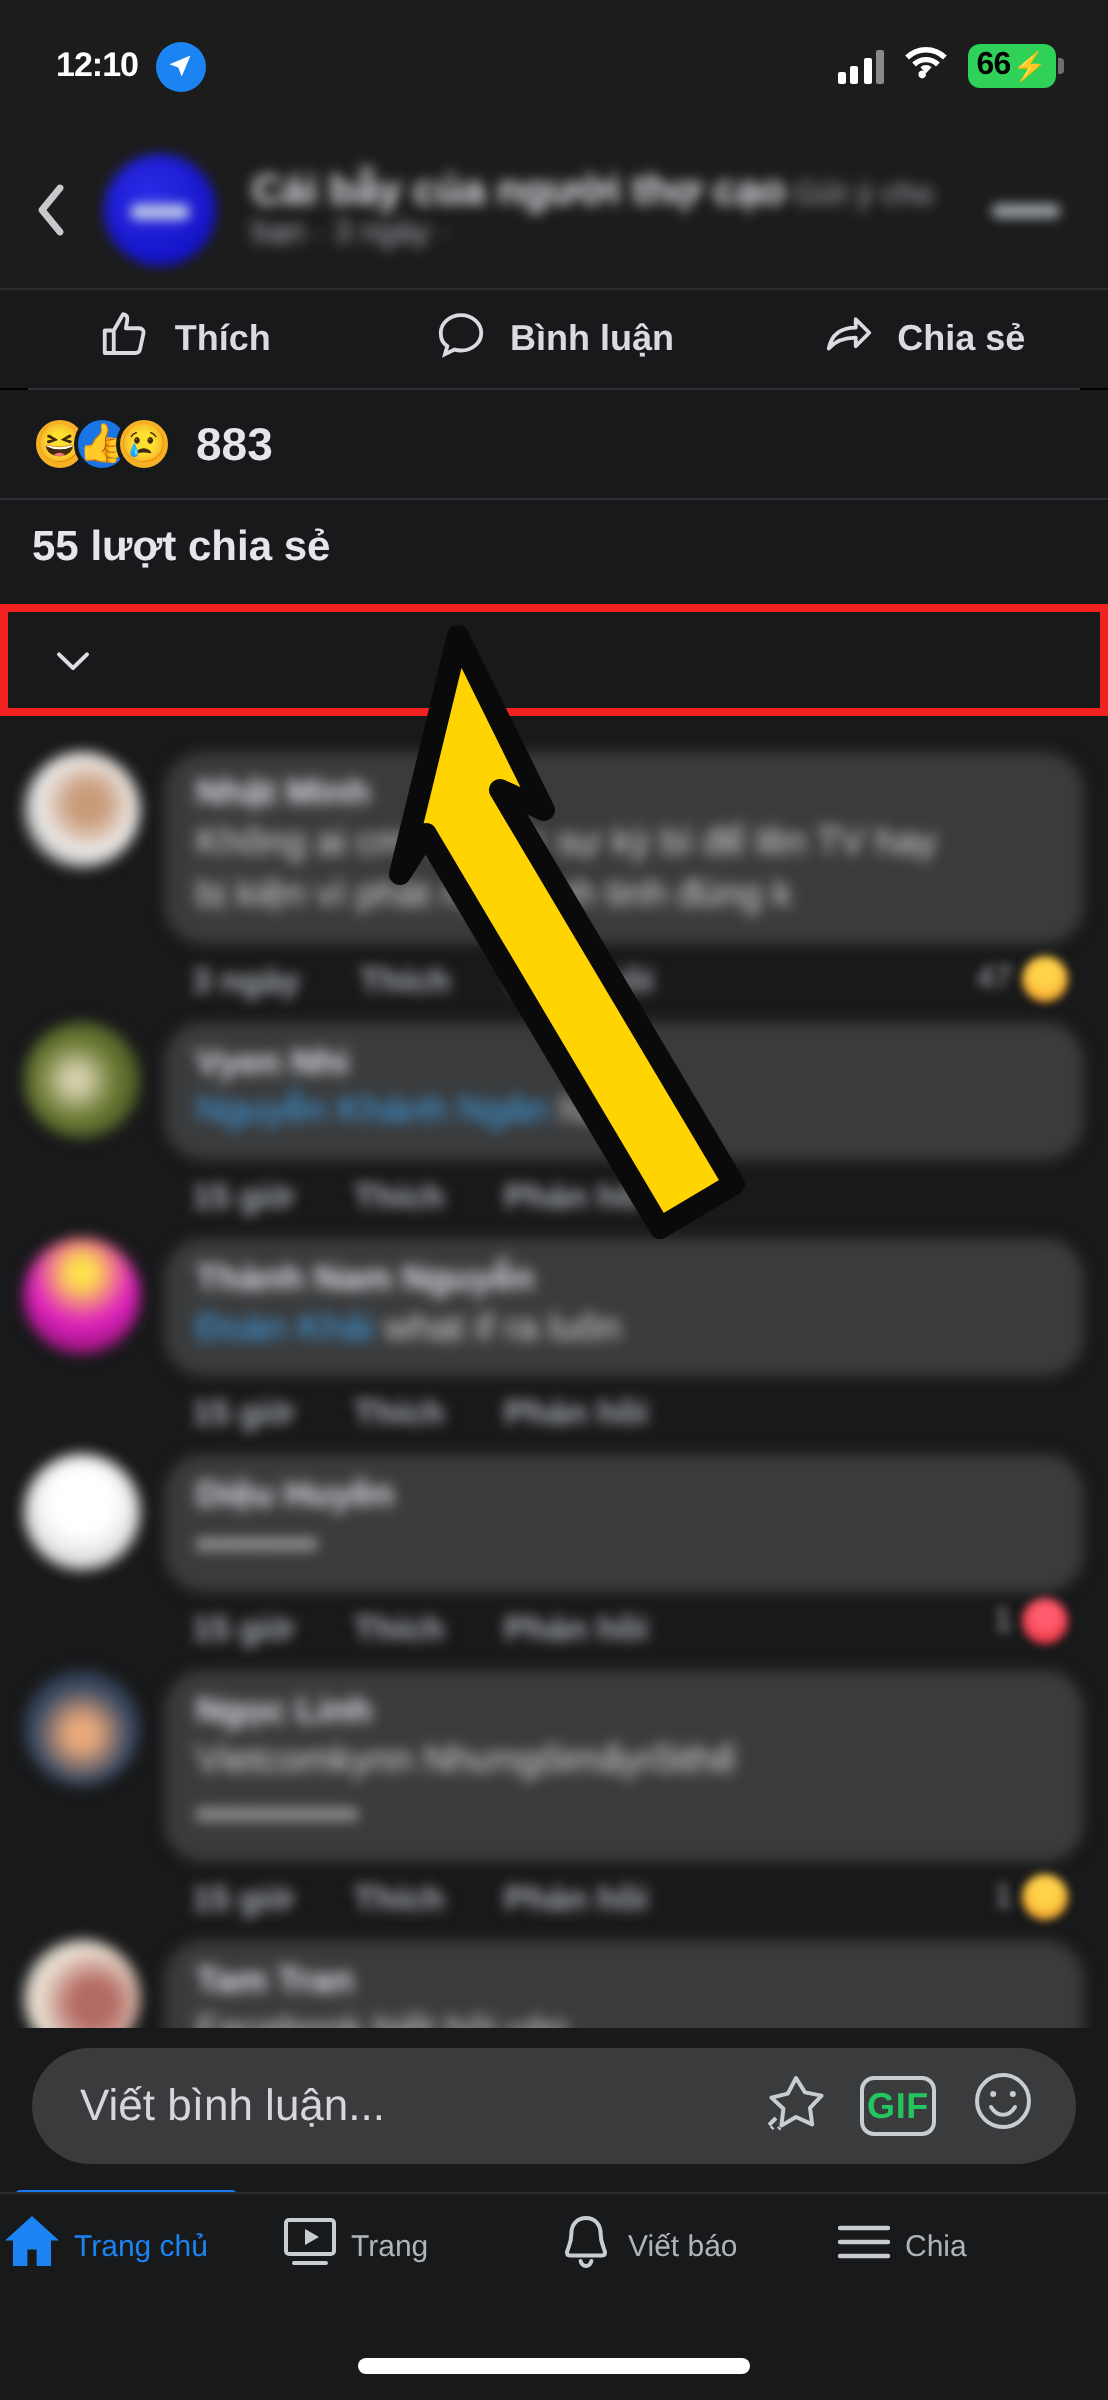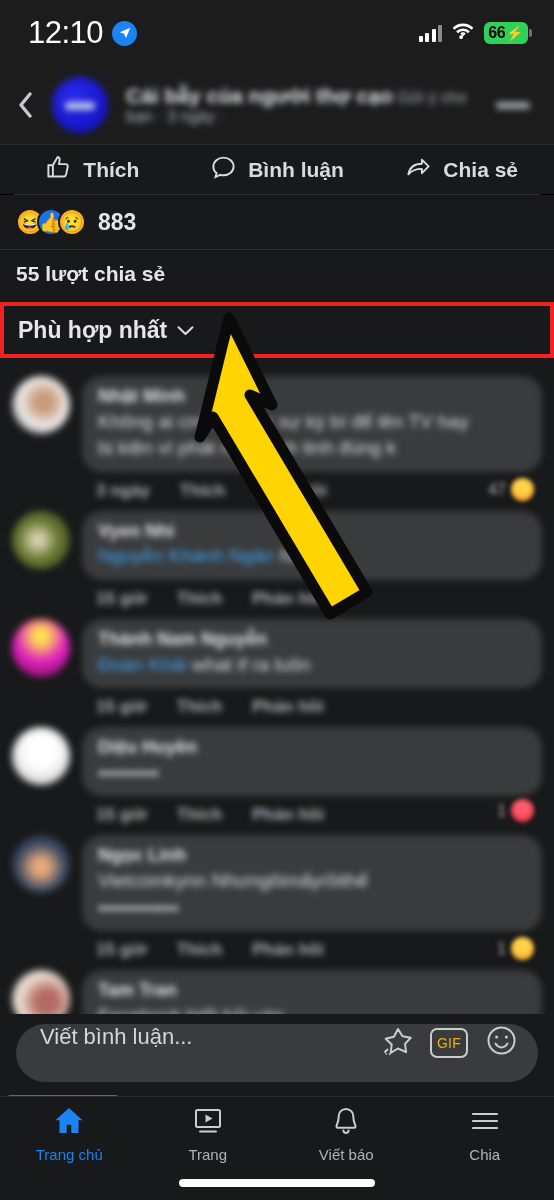--- a/index.html
+++ b/index.html
@@ -12,21 +12,21 @@
   }
 
   
   .statusbar {
     height:66px;
     display:flex; align-items:center; justify-content:space-between;
     padding:0 26px 0 28px;
     background:#1c1c1d;
   }
   .sb-left { display:flex; align-items:center; gap:9px; }
-  .sb-time { font-size:31px; font-weight:normal; color:#fff; letter-spacing:-0.5px; }
+  .sb-time { font-size:17px; font-weight:bold; color:#fff; letter-spacing:-0.5px; }
   .loc-badge {
     width:25px; height:25px; border-radius:50%;
     background:#1b84f2; display:flex; align-items:center; justify-content:center;
   }
   .loc-badge svg { width:14px; height:14px; }
   .sb-right { display:flex; align-items:center; gap:9px; }
   .sig { display:flex; align-items:flex-end; gap:2.5px; height:17px; }
   .sig i { width:4px; background:#fff; border-radius:1px; display:block; }
   .sig i:nth-child(1){ height:6px; }
   .sig i:nth-child(2){ height:9px; }
@@ -68,21 +68,21 @@
   .ph-sub { font-size:16px; color:#b0b3b8; line-height:1.2; margin-top:3px; }
   .ph-dots { width:34px; height:7px; border-radius:3px; background:#9aa0a6; filter:blur(3px); }
 
   
   .action-row {
     height:50px; display:flex; align-items:center;
     background:#18191a; border-top:1px solid #2a2b2d;
   }
   .act {
     flex:1; display:flex; align-items:center; justify-content:center; gap:11px;
-    color:#d9dbdf; font-size:21px; font-weight:bold;
+    color:#d9dbdf; font-size:18px; font-weight:bold;
   }
   .act svg { width:27px; height:27px; }
   .divider-line { height:1px; background:#2e3033; margin:0 14px; }
 
   
   .reactions {
     display:flex; align-items:center; gap:0;
     padding:13px 0 13px 16px; background:#18191a;
   }
   .r-emo {
@@ -157,45 +157,45 @@
     pointer-events:none;
   }
 
   
   .composer {
     position:absolute; left:0; right:0; bottom:104px;
     background:#18191a; padding:10px 16px 14px 16px;
   }
   .composer-inner {
     background:#3a3b3c; border-radius:30px; height:58px;
-    display:flex; align-items:flex-start; padding:0 20px 0 24px;
+    display:flex; align-items:center; padding:0 20px 0 24px;
   }
   .composer-placeholder {
     flex:1; font-size:22px; color:#d5d7da;
   }
   .comp-icons { display:flex; align-items:center; gap:17px; }
   .comp-icons svg { width:33px; height:33px; }
   .gif-box {
     width:38px; height:30px; border:2.2px solid #c9ccd1; border-radius:7px;
     display:flex; align-items:center; justify-content:center;
-    font-size:14px; font-weight:normal; color:#eab308; letter-spacing:0.3px;
+    font-size:18px; font-weight:bold; color:#22c55e; letter-spacing:0.3px;
   }
   .blue-underline {
     position:absolute; left:8px; bottom:-4px;
     width:110px; height:5px; background:#1877f2; border-radius:2px;
   }
 
   
   .tabbar {
     position:absolute; left:0; right:0; bottom:0; height:104px;
     background:#18191a; border-top:1px solid #2a2b2d;
     display:flex; align-items:flex-start; padding-top:8px;
   }
   .tab {
-    flex:1; display:flex; flex-direction:column; align-items:center; gap:5px;
+    flex:1; display:flex; flex-direction:row; align-items:center; gap:5px;
   }
   .tab svg { width:32px; height:32px; }
   .tab-label { font-size:15px; color:#b0b3b8; }
   .tab.active .tab-label { color:#1b84f2; }
   .home-indicator {
     position:absolute; left:50%; transform:translateX(-50%); bottom:13px;
     width:196px; height:8px; border-radius:4px; background:#fff;
   }
 </style>
 </head>
@@ -277,21 +277,20 @@
 <div class="reactions">
   <span class="r-emo r-haha">😆</span>
   <span class="r-emo r-like">👍</span>
   <span class="r-emo r-sad">😢</span>
   <span class="r-count">883</span>
 </div>
 
 <div class="shares">55 lượt chia sẻ</div>
 
 <div class="sort-wrap">
-  <span class="sort-label">Phù hợp nhất</span>
   <span class="sort-caret">
     <svg viewBox="0 0 17 11">
         <path d="M1.5 2.2 8.5 9l7-6.8" fill="none" stroke="#dcdee1" stroke-width="2" stroke-linecap="round" stroke-linejoin="round"></path>
       </svg>
   </span>
 </div>
 
 <div class="comments">
 
   <div class="c-row" style="margin-top:4px;">

